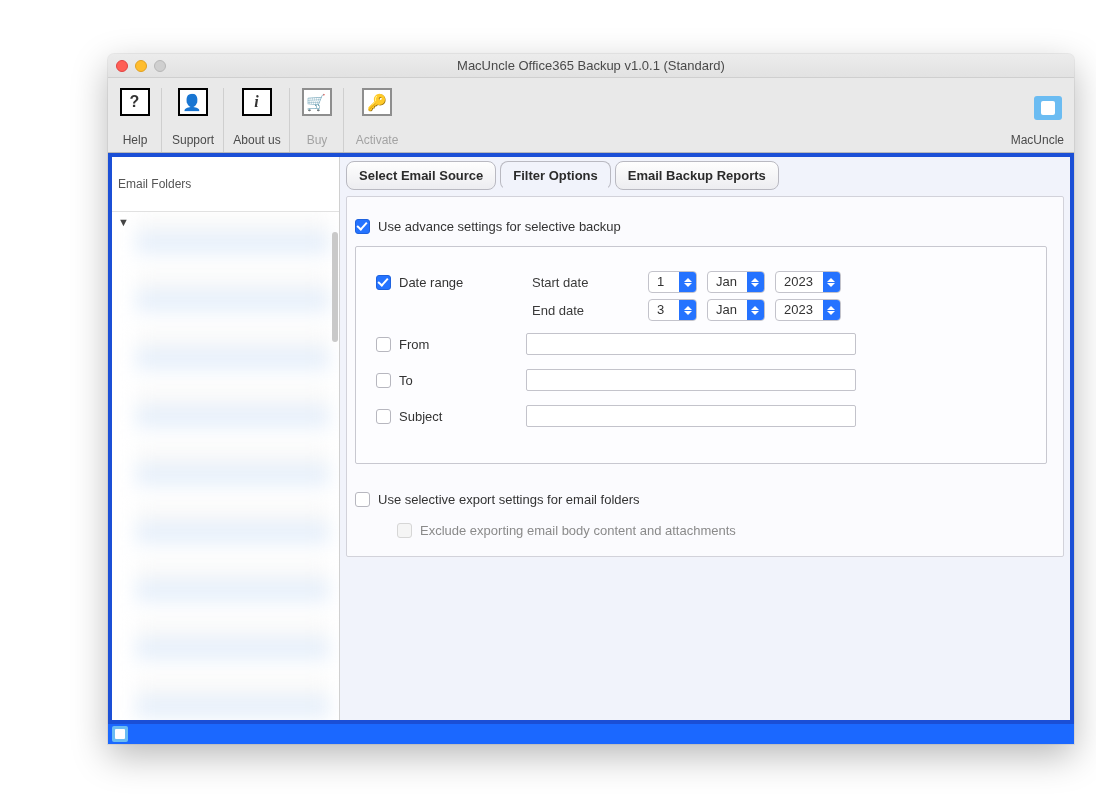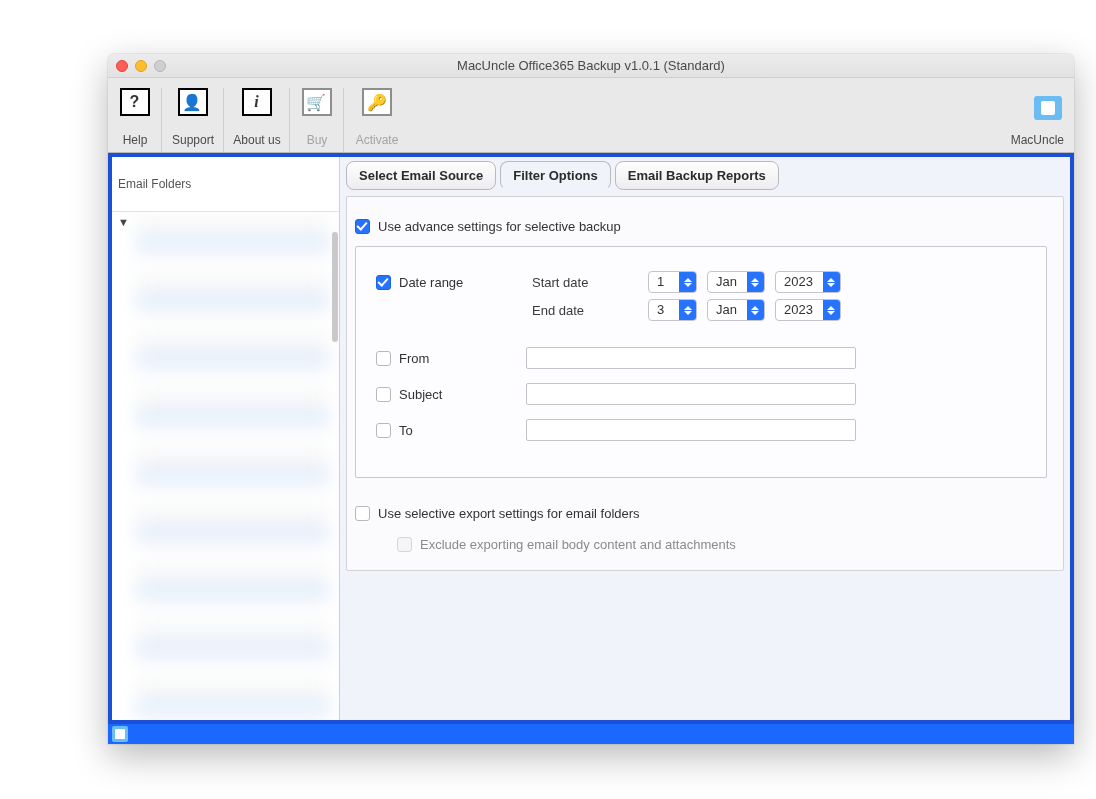--- a/index.html
+++ b/index.html
@@ -381,43 +381,43 @@
               <div class="mac-select year">
                   <span class="val">2023</span>
                   <span class="stepper">
                     <span class="arr-up"></span>
                     <span class="arr-dn"></span>
                   </span>
                 </div>
             </div>
           </div>
 
-          <div class="input-row" style="margin-top:26px">
+          <div class="input-row" style="margin-top:12px">
             <div class="grid-left">
               <span class="chk"></span>
               <span>From</span>
+            </div>
+            <input class="text-input" value="" style="">
+          </div>
+
+          <div class="input-row">
+            <div class="grid-left">
+              <span class="chk"></span>
+              <span>To</span>
             </div>
             <input class="text-input" value="" style="">
           </div>
 
           <div class="input-row">
             <div class="grid-left">
               <span class="chk"></span>
               <span>Subject</span>
             </div>
             <input class="text-input" value="" style="">
           </div>
-
-          <div class="input-row">
-            <div class="grid-left">
-              <span class="chk"></span>
-              <span>To</span>
-            </div>
-            <input class="text-input" value="" style="">
-          </div>
         </div>
 
         <div class="row" style="margin-top:28px">
           <span class="chk"></span>
           <span>Use selective export settings for email folders</span>
         </div>
 
         <div class="sub-option">
           <span class="chk disabled"></span>
           <span>Exclude exporting email body content and attachments</span>

